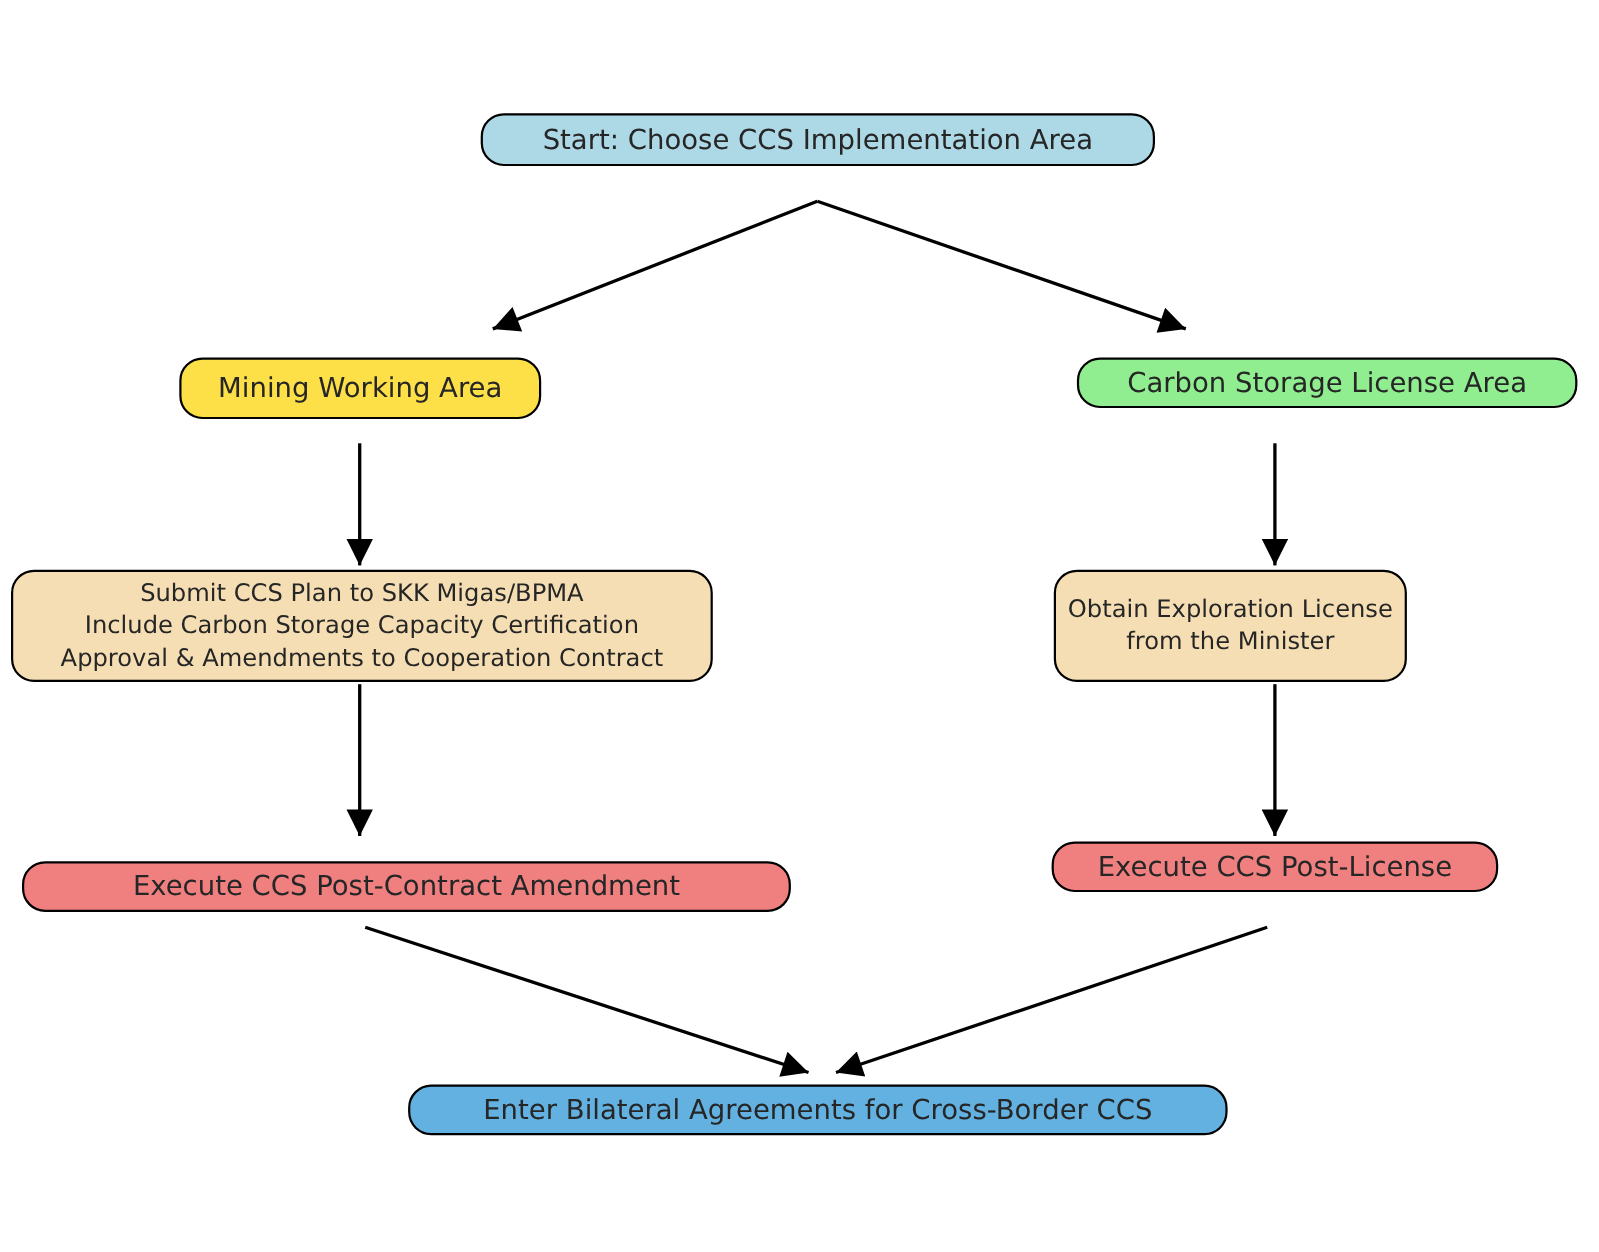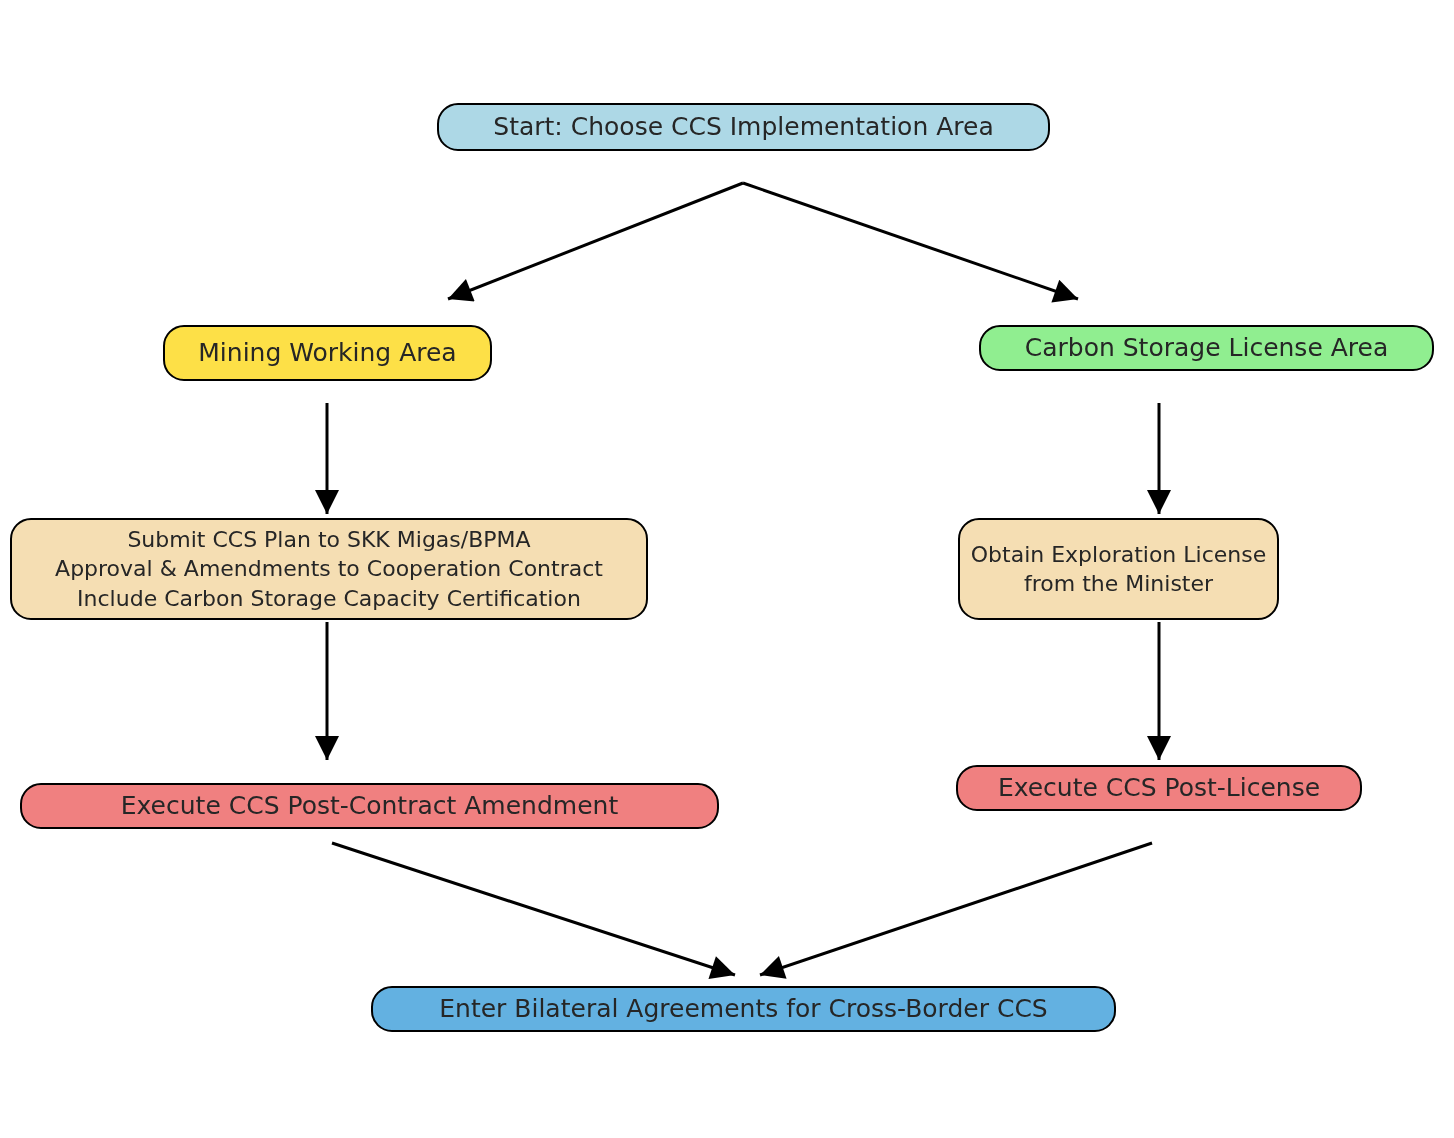--- a/index.html
+++ b/index.html
@@ -77,22 +77,22 @@
   <div class="node" style="left: 163px; top: 325px; width: 329px; height: 56px; background-color: #fde047;">
     <span>Mining Working Area</span>
   </div>
 
   <div class="node" style="left: 932px; top: 325px; width: 455px; height: 46px; background-color: rgb(144, 238, 144); margin-left: 47px;">
     <span>Carbon Storage License Area</span>
   </div>
 
   <div class="node multi" style="left: 10px; top: 518px; width: 638px; height: 102px; background-color: rgb(245, 222, 179);">
     <span>Submit CCS Plan to SKK Migas/BPMA</span>
+    <span>Include Carbon Storage Capacity Certification</span>
     <span>Approval &amp; Amendments to Cooperation Contract</span>
-    <span>Include Carbon Storage Capacity Certification</span>
   </div>
 
   <div class="node multi" style="left: 958px; top: 518px; width: 321px; height: 102px; background-color: rgb(245, 222, 179);">
     <span>Obtain Exploration License</span>
     <span>from the Minister</span>
   </div>
 
   <div class="node" style="left: 20px; top: 783px; width: 699px; height: 46px; background-color: rgb(240, 128, 128); justify-content: center;">
     <span>Execute CCS Post-Contract Amendment</span>
   </div>

